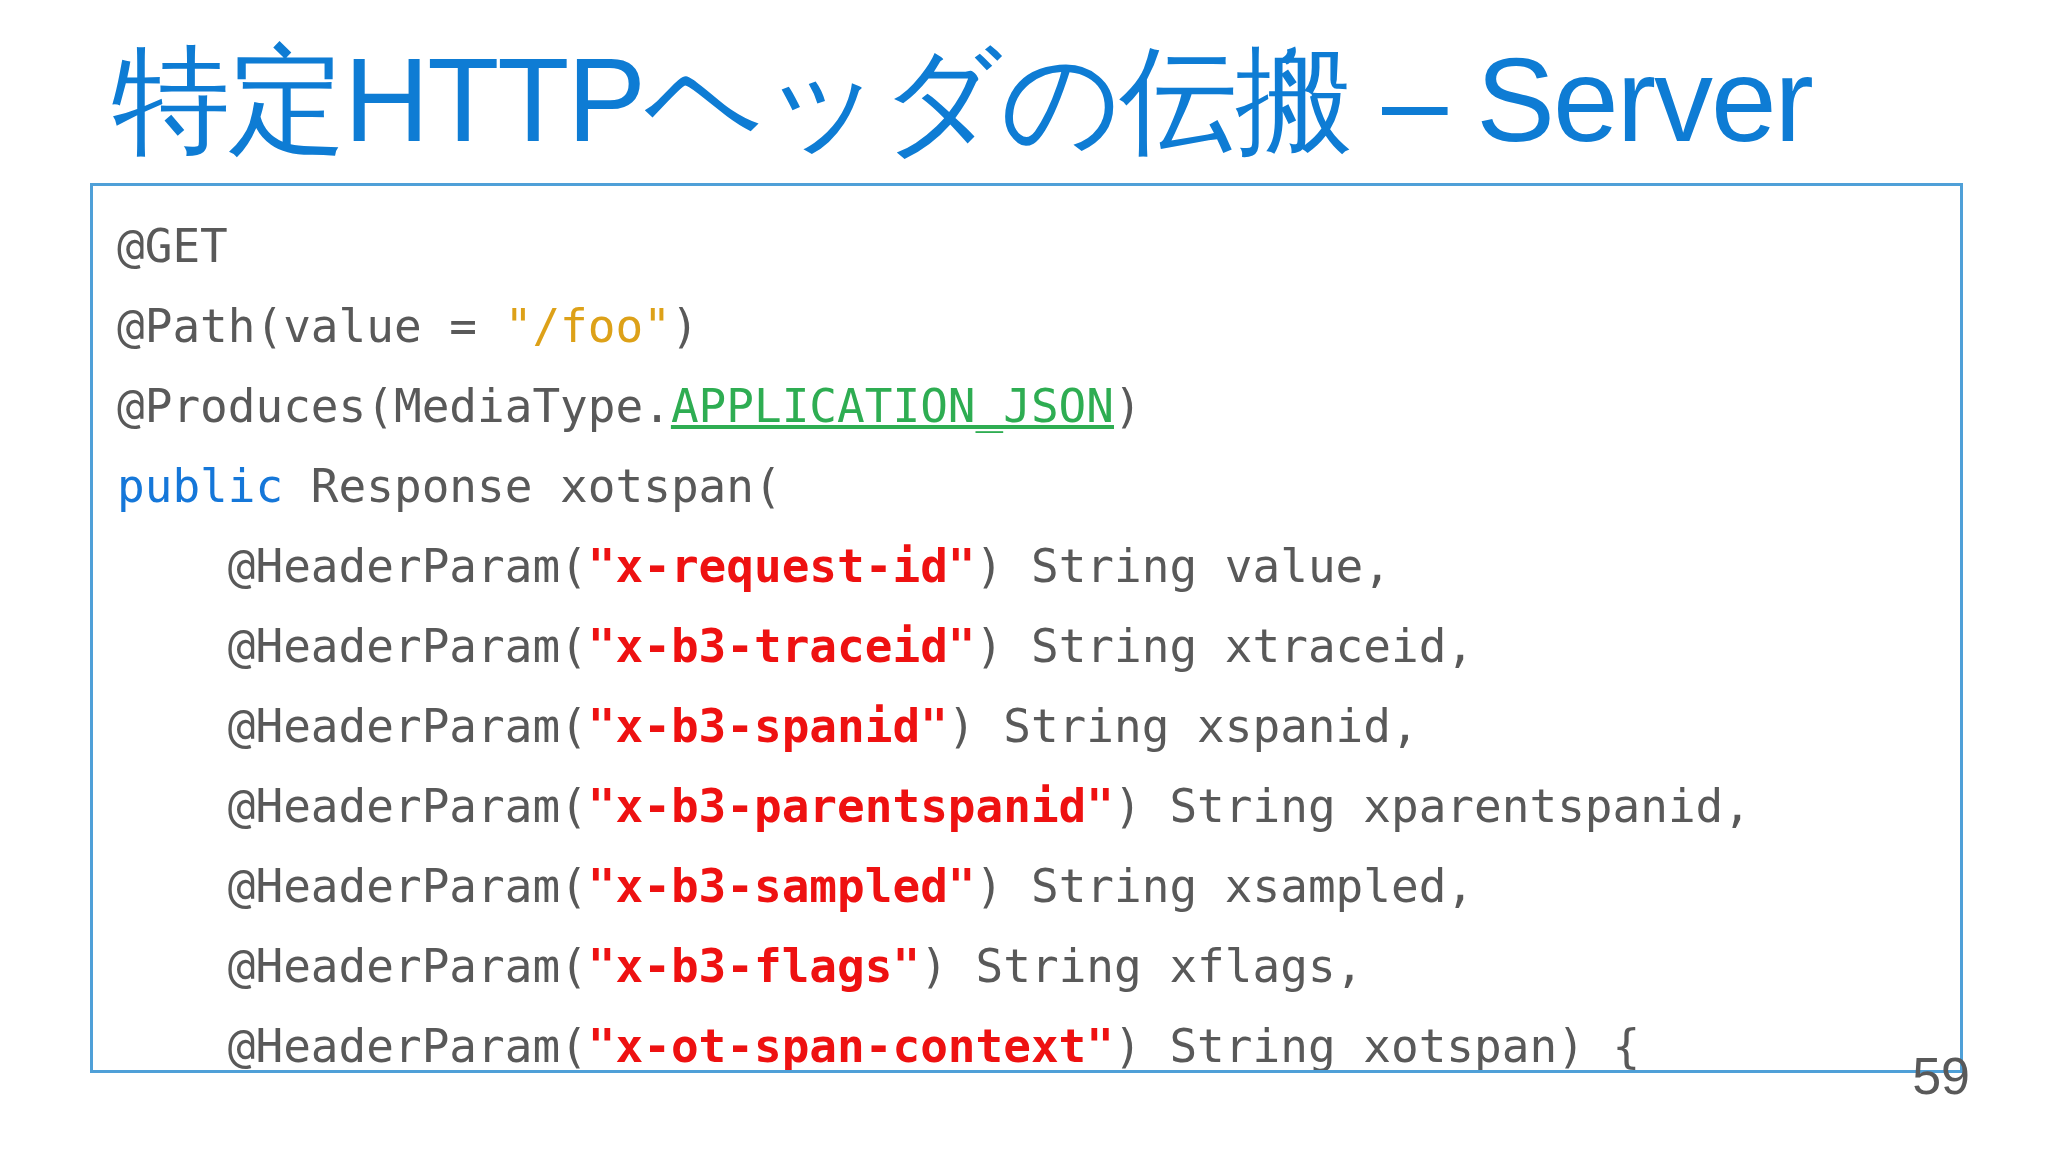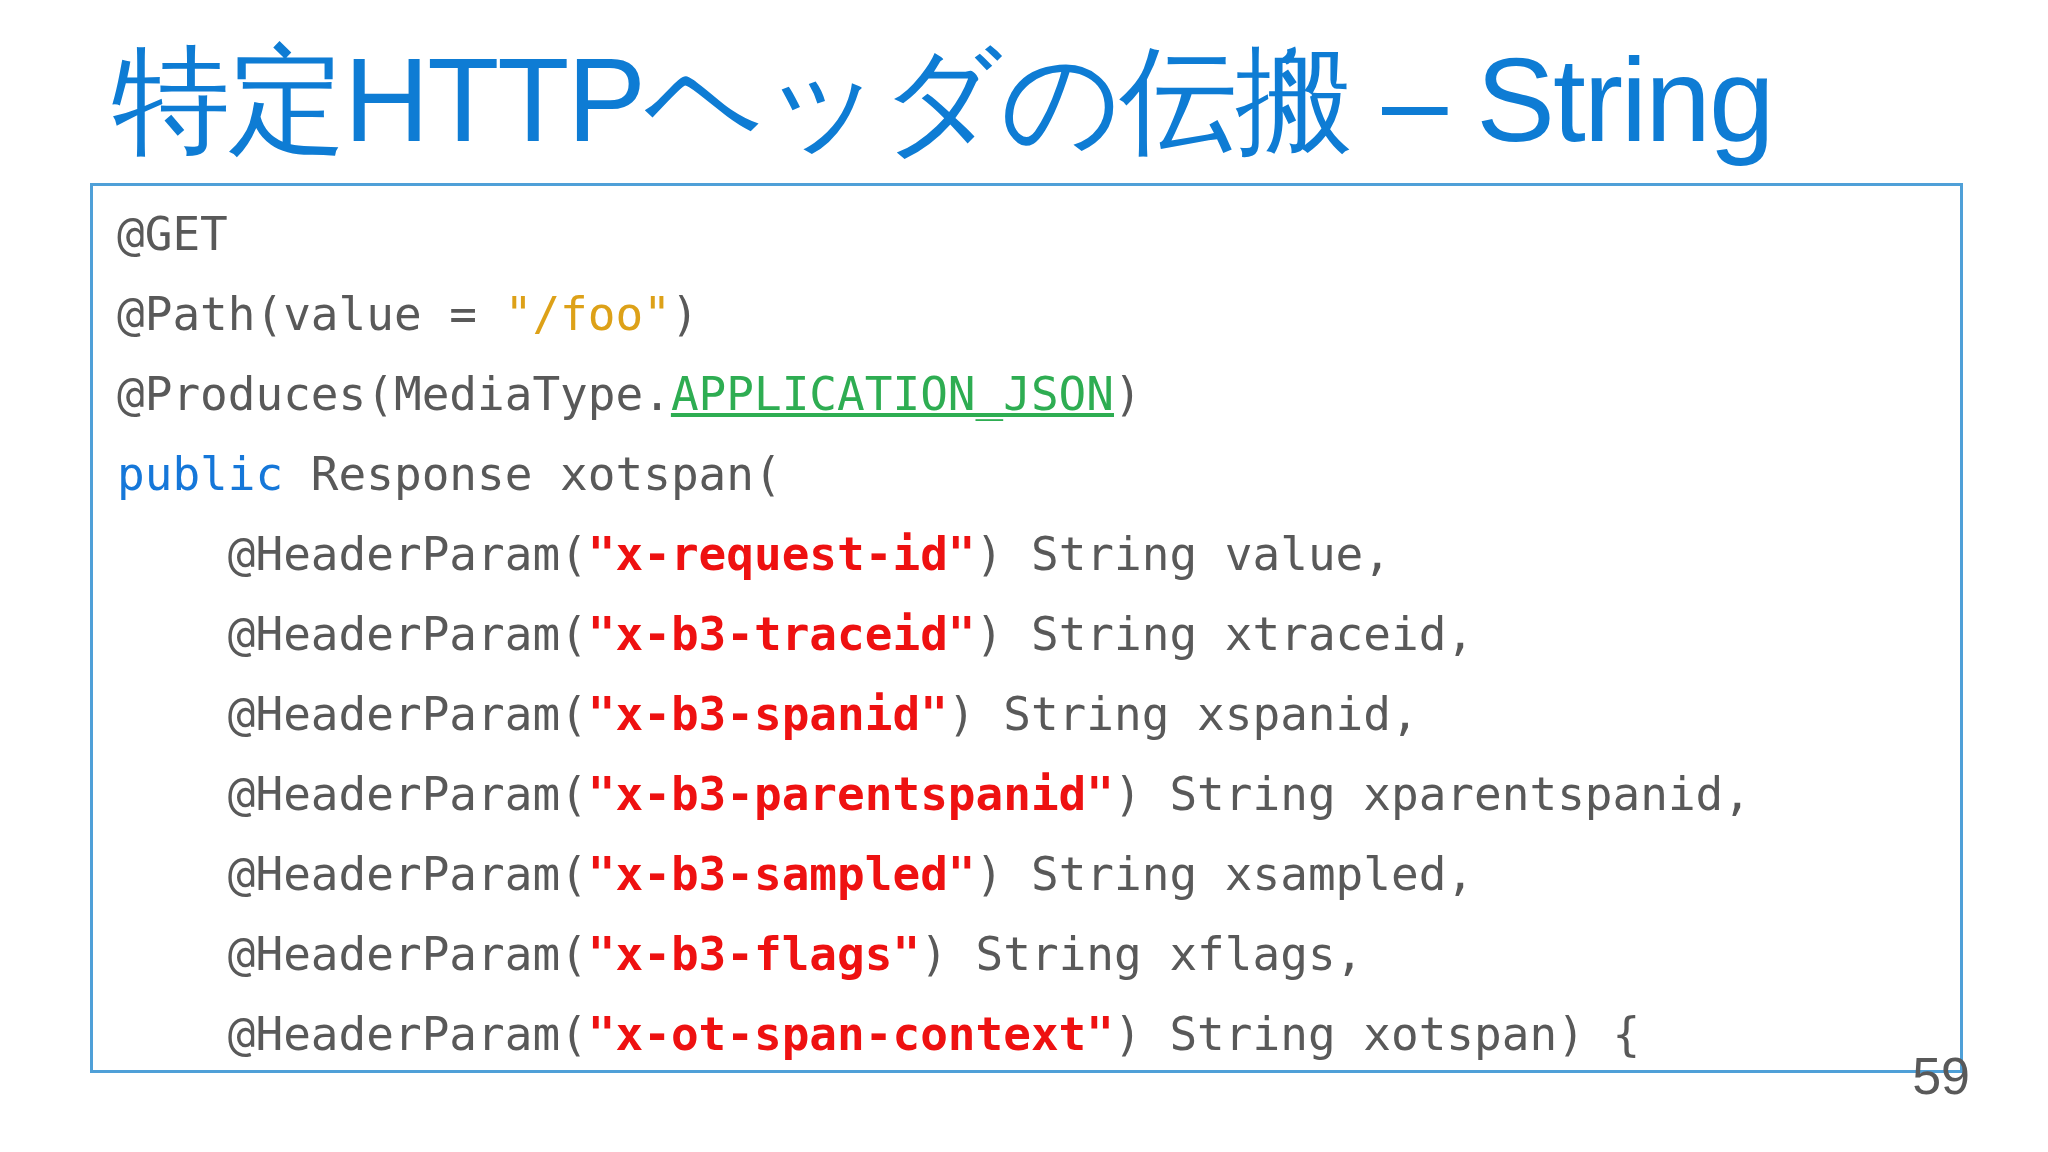--- a/index.html
+++ b/index.html
@@ -30,21 +30,21 @@
   }
   .code-box {
     position: absolute;
     left: 90px;
     top: 183px;
     width: 1873px;
     height: 890px;
     box-sizing: border-box;
     border: 3px solid var(--border-blue, #4fa0d8);
     background: #ffffff;
-    padding: 8px 10px 0 24px;
+    padding: 20px 10px 0 24px;
     overflow: hidden;
   }
   .code-line {
     font-family: "DejaVu Sans Mono", "Liberation Mono", monospace;
     font-size: 46px;
     line-height: 80px;
     white-space: pre;
     color: var(--code-gray, #595959);
   }
   .seg-plain    { color: var(--code-gray, #595959); }
@@ -58,21 +58,21 @@
     top: 1046px;
     font-size: 52px;
     color: var(--code-gray, #595959);
     font-family: "Liberation Sans", sans-serif;
   }
 </style>
 </head>
 <body>
 
 <div class="slide" style="--bg: #FFFFFF; --title-blue: #0E7CD4; --border-blue: #4FA0D8; --code-gray: #595959; --string-gold: #DDA118; --constant-green: #2EAD52; --keyword-blue: #1577D9; --header-red: #EE1111;">
-  <h1 class="slide-title">特定HTTPヘッダの伝搬 – String</h1>
+  <h1 class="slide-title">特定HTTPヘッダの伝搬 – Server</h1>
 
   <div class="code-box">
     <div id="code-lines">
         <div class="code-line"><span class="seg-plain">@GET</span></div>
         <div class="code-line"><span class="seg-plain">@Path(value = </span><span class="seg-string">"/foo"</span><span class="seg-plain">)</span></div>
         <div class="code-line"><span class="seg-plain">@Produces(MediaType.</span><span class="seg-constant">APPLICATION_JSON</span><span class="seg-plain">)</span></div>
         <div class="code-line"><span class="seg-keyword">public</span><span class="seg-plain"> Response xotspan(</span></div>
         <div class="code-line"><span class="seg-plain">    @HeaderParam(</span><span class="seg-header">"x-request-id"</span><span class="seg-plain">) String value,</span></div>
         <div class="code-line"><span class="seg-plain">    @HeaderParam(</span><span class="seg-header">"x-b3-traceid"</span><span class="seg-plain">) String xtraceid,</span></div>
         <div class="code-line"><span class="seg-plain">    @HeaderParam(</span><span class="seg-header">"x-b3-spanid"</span><span class="seg-plain">) String xspanid,</span></div>

